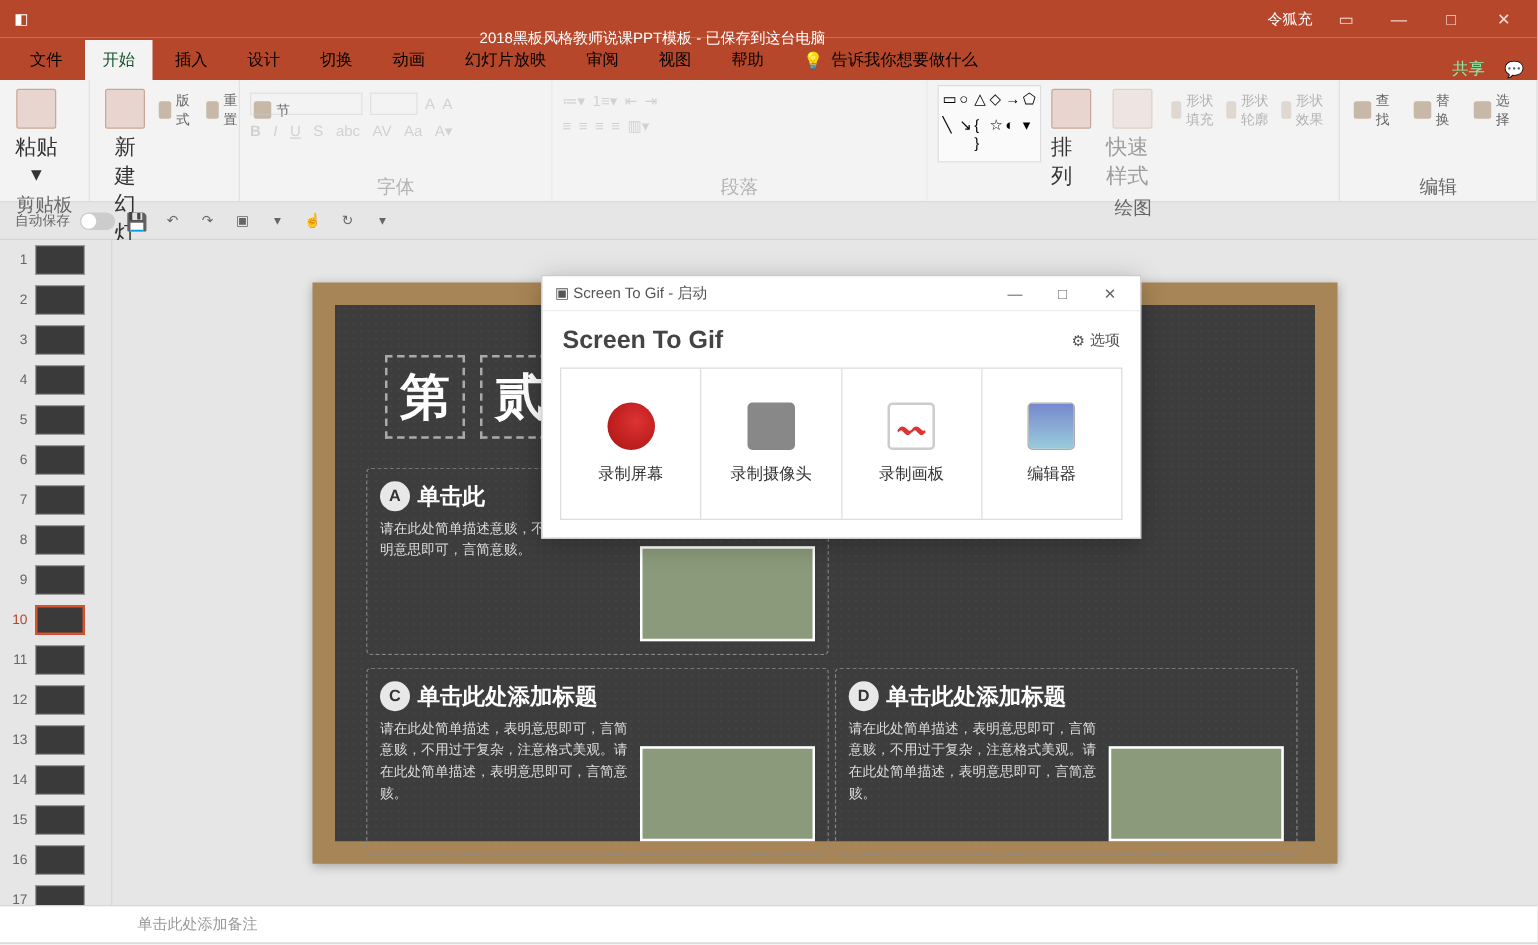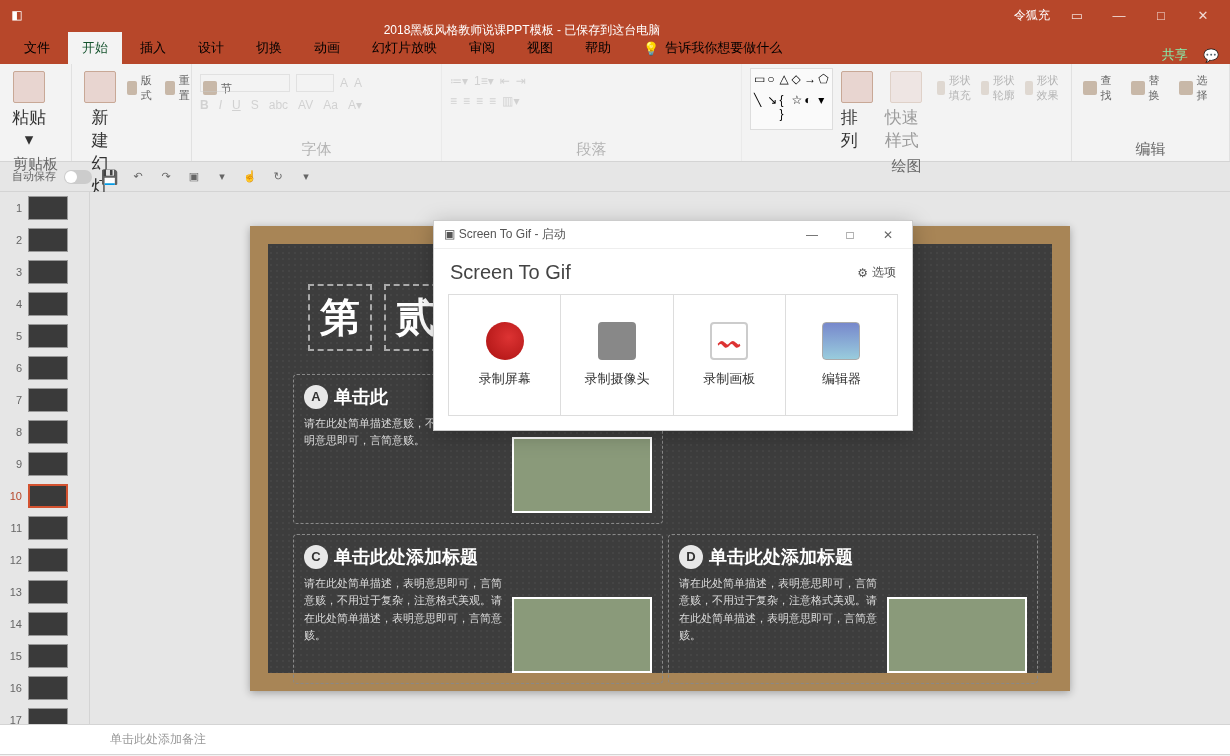--- a/index.html
+++ b/index.html
@@ -48,21 +48,21 @@
 .cardhead { font-size: 18px; font-weight: bold; margin-bottom: 6px; display:flex; align-items:center; gap:6px;}
 .badge { width: 24px; height:24px; background:#e8e8e8; color:#333; border-radius:50%; display:flex;align-items:center;justify-content:center; font-size:13px;}
 .carddesc { font-size: 11px; line-height: 1.6; color: #ddd; max-width: 200px; }
 .cardimg { position:absolute; right:10px; bottom:10px; width:140px; height:76px; background:#8a9a7a; border:2px solid #fff; }
 .dialog { position:absolute; top: 220px; left: 410px; width: 480px; background:#fff; box-shadow: 0 4px 20px rgba(0,0,0,.25); border:1px solid #ccc;margin-left:23px; }
 .dlg-title { height: 28px; display:flex; align-items:center; justify-content:space-between; padding: 0 6px 0 10px; font-size:12px; color:#555; border-bottom:1px solid #eee;}
 .dlg-winbtns { display:flex; gap:2px;}
 .dlg-winbtn { width:36px; text-align:center; color:#666; font-size:12px; cursor:pointer;}
 .dlg-body { padding: 8px 14px 14px;}
 .dlg-head { display:flex; justify-content:space-between; align-items:center; padding: 4px 2px 10px;}
-.dlg-head h2 { font-size:20px; color:#444; font-weight:normal;}
+.dlg-head h2 { font-size:20px; color:#444; font-weight:bold;}
 .dlg-opt { display:flex; align-items:center; gap:4px; color:#555; font-size:12px; cursor:pointer;}
 .dlg-grid { display:flex; gap:0; border:1px solid #ddd;}
 .dlg-cell { flex:1; height:120px; border-right:1px solid #ddd; display:flex; flex-direction:column; align-items:center; justify-content:center; gap:10px; cursor:pointer; font-size:13px; color:#333;}
 .dlg-cell:last-child { border-right:none;}
 .dlg-ico { width:38px; height:38px; border-radius:4px; }
 .notes { height: 30px; background:#fff; border-top:1px solid #d4d4d4; padding: 6px 14px 0 110px; color:#999; font-size:12px;}
 .statusbar { height: 24px; background:#f3f3f3; border-top:1px solid #d4d4d4; display:flex; align-items:center; padding:0 10px; font-size:11px; color:#555; gap:16px;}
 .statusbar .spacer{flex:1;}
 </style>
 </head>

